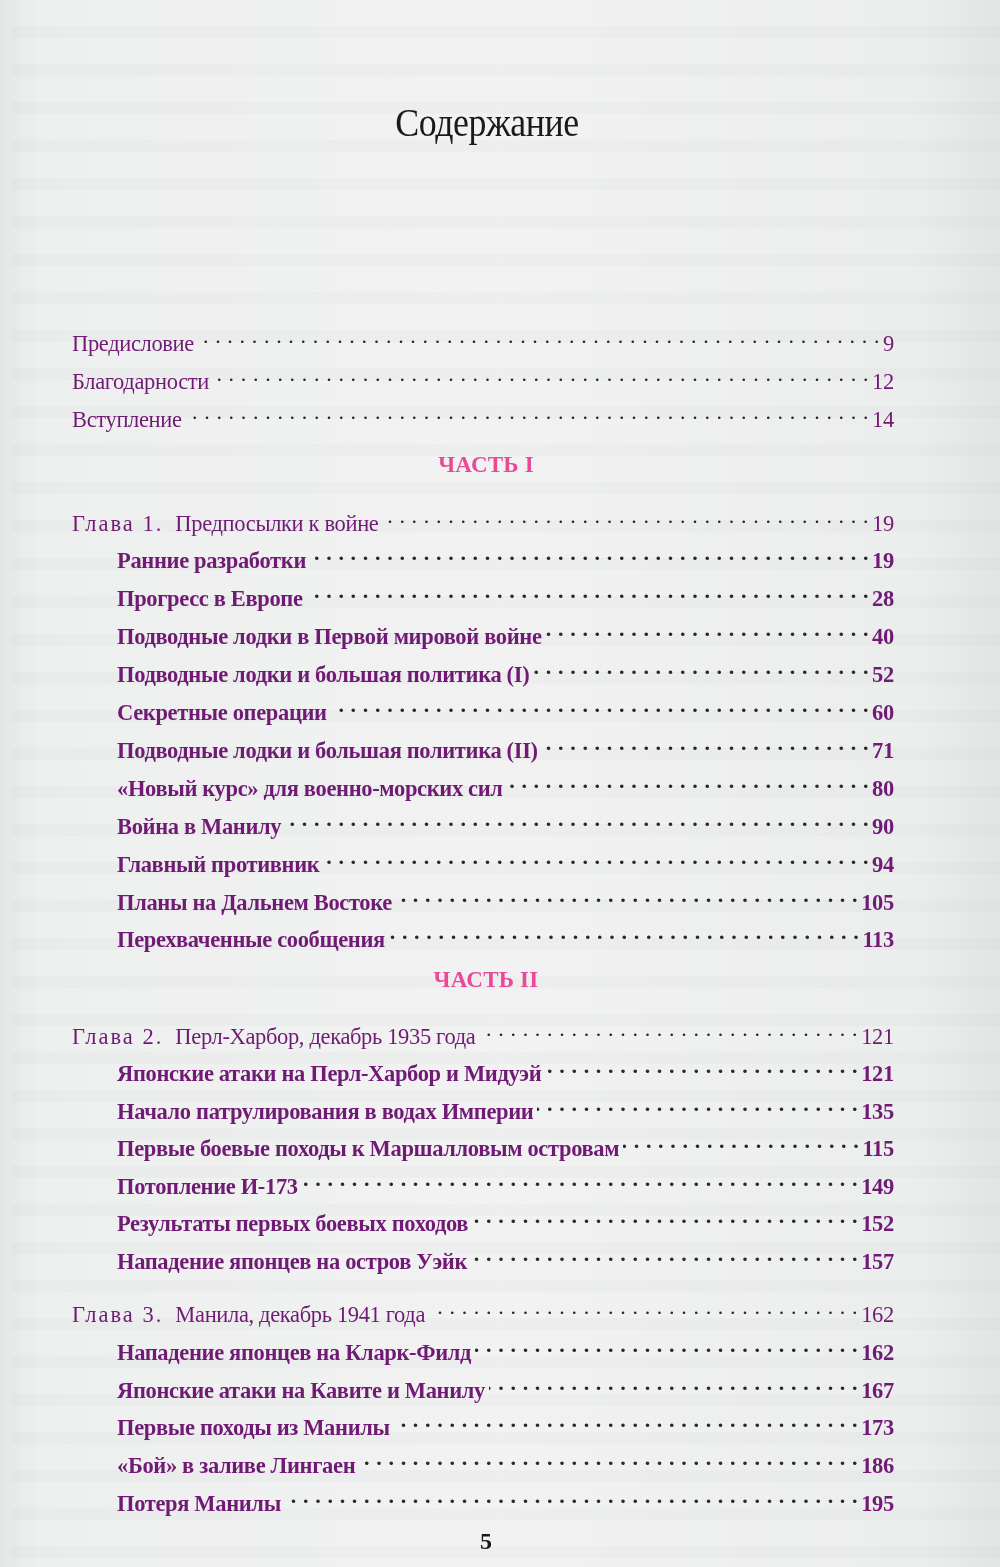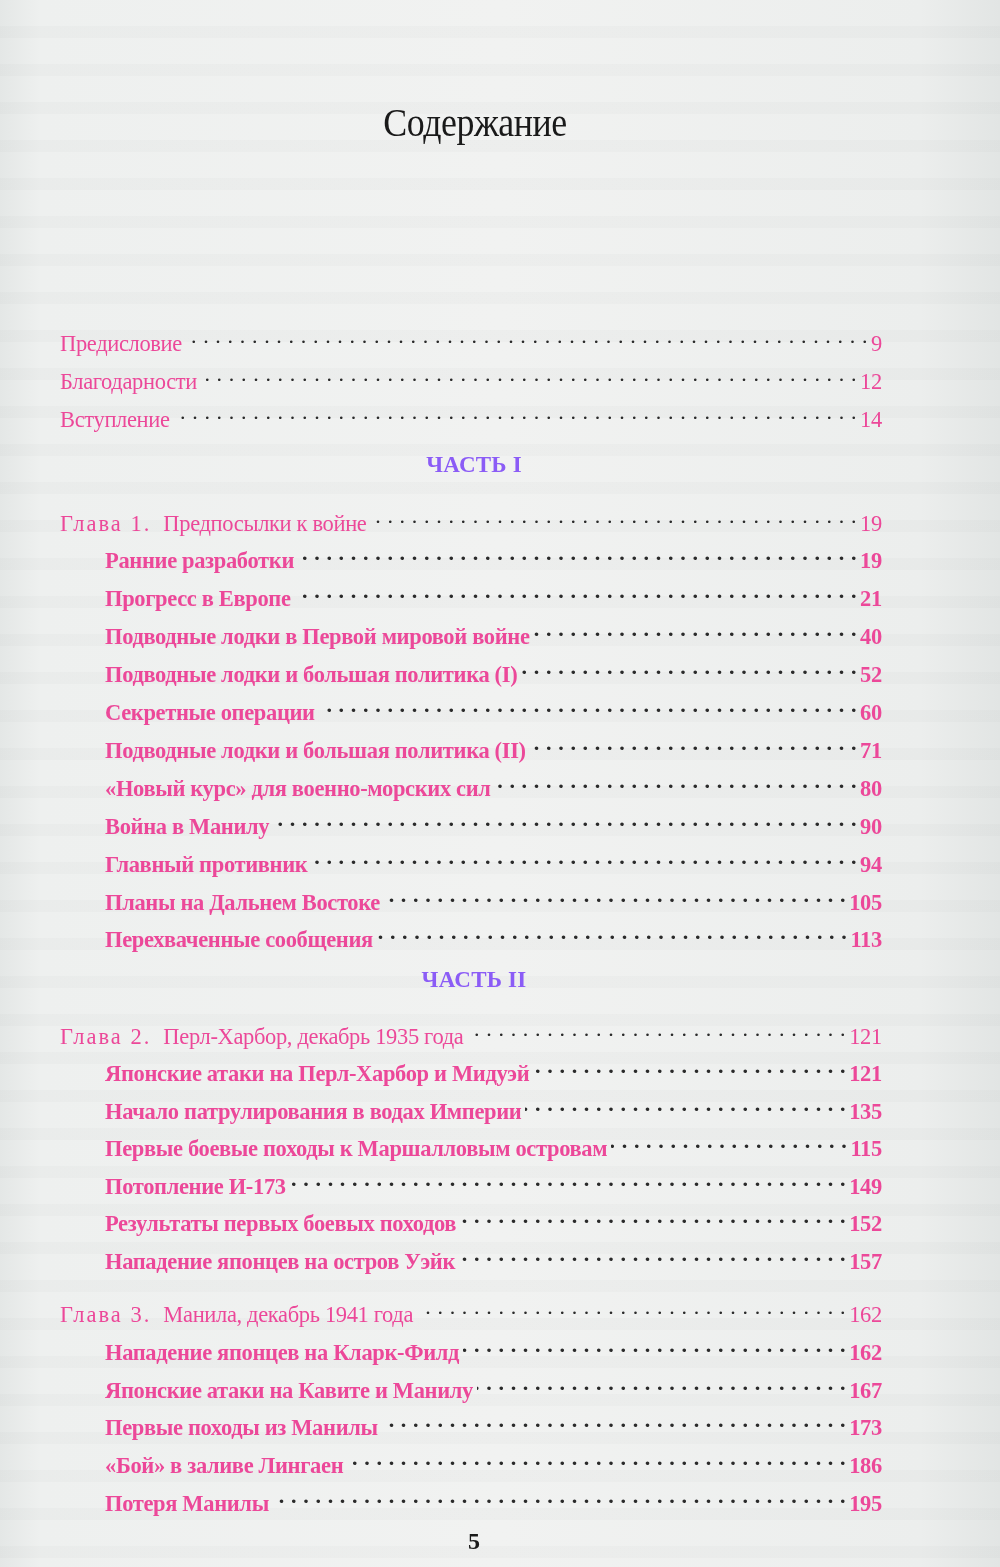--- a/index.html
+++ b/index.html
@@ -10,21 +10,21 @@
       width: 1000px;
       height: 1567px;
       position: relative;
       overflow: hidden;
       background: linear-gradient(90deg, #e4e7e6 0%, #eef0ef 4%, #f1f2f1 50%, #eceeed 92%, #e2e5e4 100%);
       font-family: "Liberation Serif", "DejaVu Serif", serif;
       color: #1d1d1d;
     }
     .page {
       position: absolute;
-      left: 0; top: 0;
+      left: 12px; top: 0;
       width: 800px; height: 1567px;
     }
     .bleed {
       position: absolute;
       left: 0; top: 0;
       width: 1000px; height: 1567px;
       pointer-events: none;
       background:
         repeating-linear-gradient(180deg, transparent 0px, transparent 26px, rgba(120,125,125,0.035) 26px, rgba(120,125,125,0.035) 38px);
       opacity: 1;
@@ -39,34 +39,34 @@
       color: #1a1a1a;
       transform: scaleX(0.92);
       transform-origin: 475px 0;
     }
     .part {
       position: absolute;
       left: 0; width: 948px;
       text-align: center;
       font-size: 23px;
       font-weight: bold;
-      color: #8b5cf6;
+      color: #ec4899;
       letter-spacing: 0.2px;
     }
     .row {
       position: absolute;
       left: 60px;
       width: 822px;
       height: 30px;
       display: flex;
       align-items: baseline;
       font-size: 22.5px;
       line-height: 30px;
       white-space: nowrap;
-      color: #ec4899;
+      color: #701a75;
     }
     .row.sub {
       left: 105px;
       width: 777px;
       font-weight: bold;
     }
     .row .label {
       flex: 0 0 auto;
       padding-right: 4px;
       letter-spacing: -0.35px;
@@ -141,21 +141,21 @@
   </div>
 
   <div class="row sub" style="top:538px">
     <span class="label">Ранние разработки</span>
     <span class="leader"></span>
     <span class="num">19</span>
   </div>
   <div class="row sub" style="top:576px">
     <span class="label">Прогресс в Европе</span>
     <span class="leader"></span>
-    <span class="num">21</span>
+    <span class="num">28</span>
   </div>
   <div class="row sub" style="top:614px">
     <span class="label">Подводные лодки в Первой мировой войне</span>
     <span class="leader"></span>
     <span class="num">40</span>
   </div>
   <div class="row sub" style="top:652px">
     <span class="label">Подводные лодки и большая политика (I)</span>
     <span class="leader"></span>
     <span class="num">52</span>

